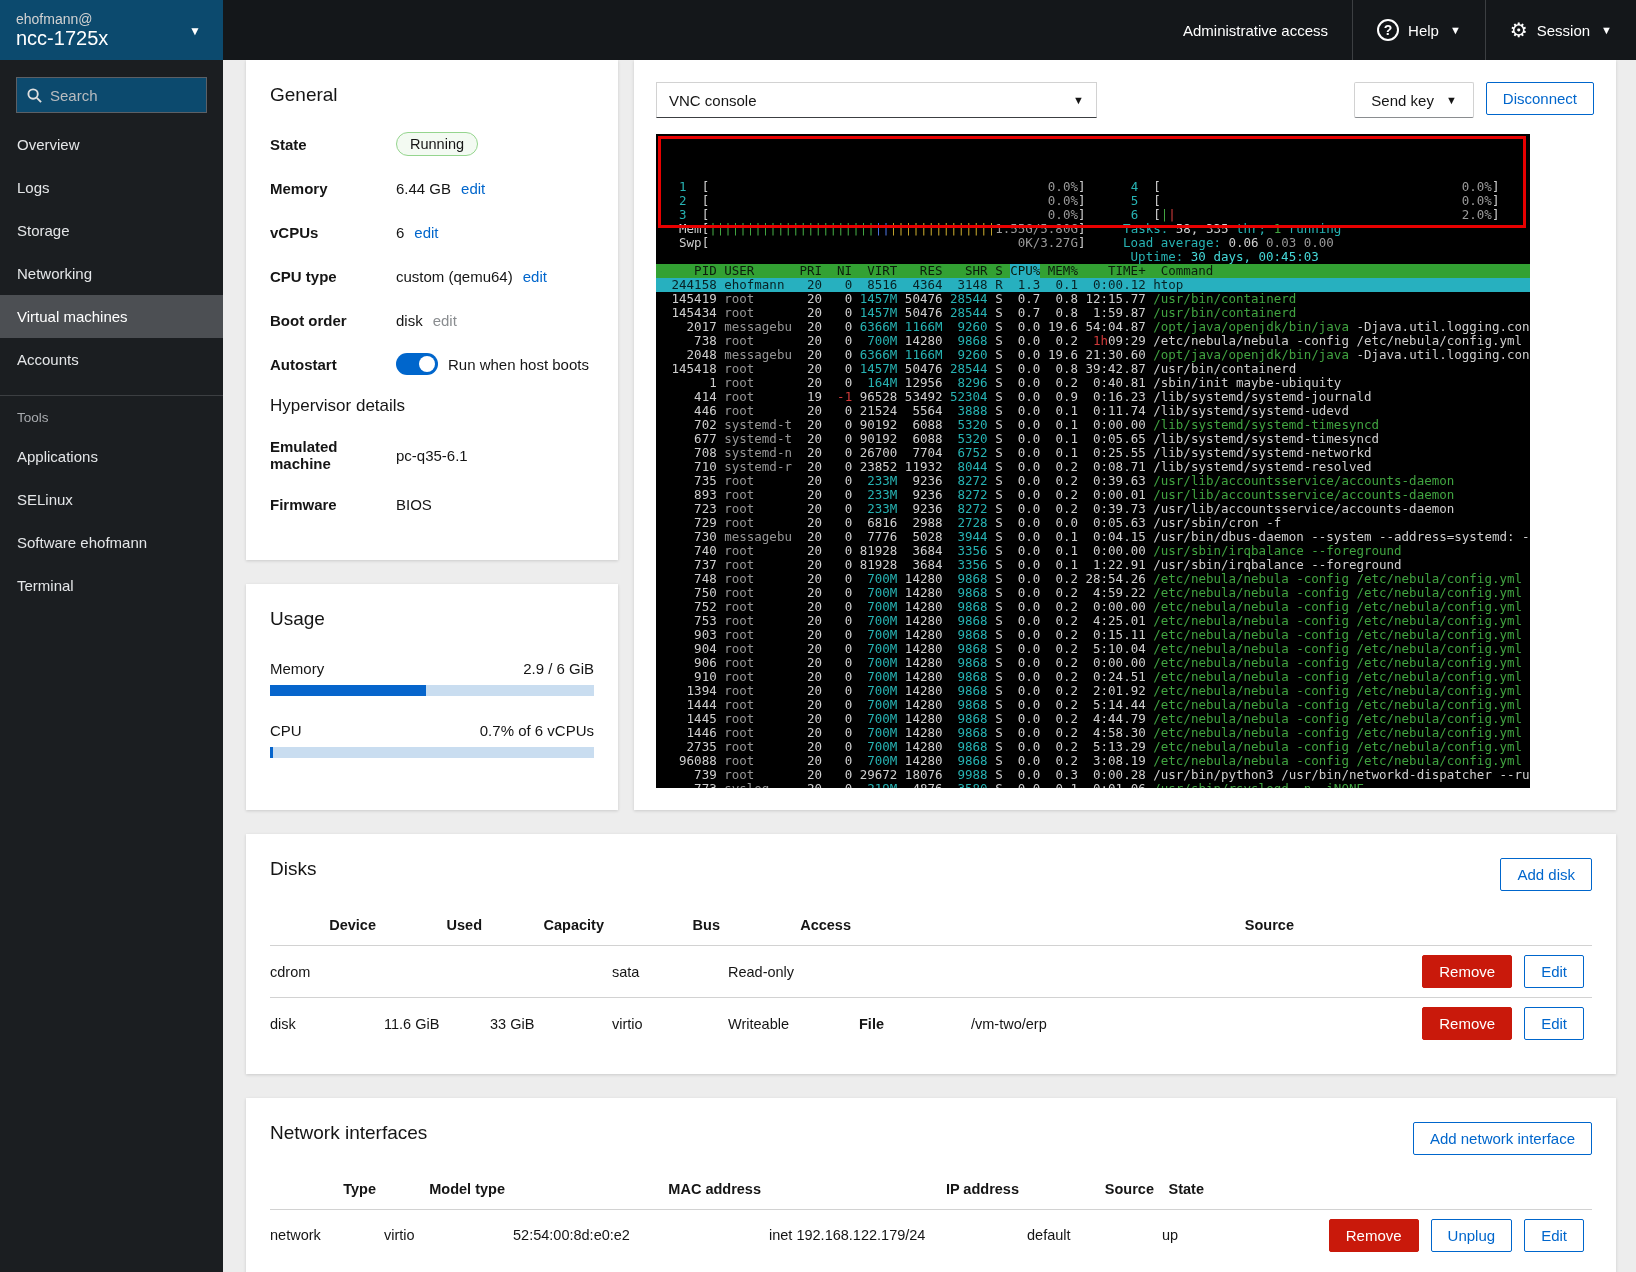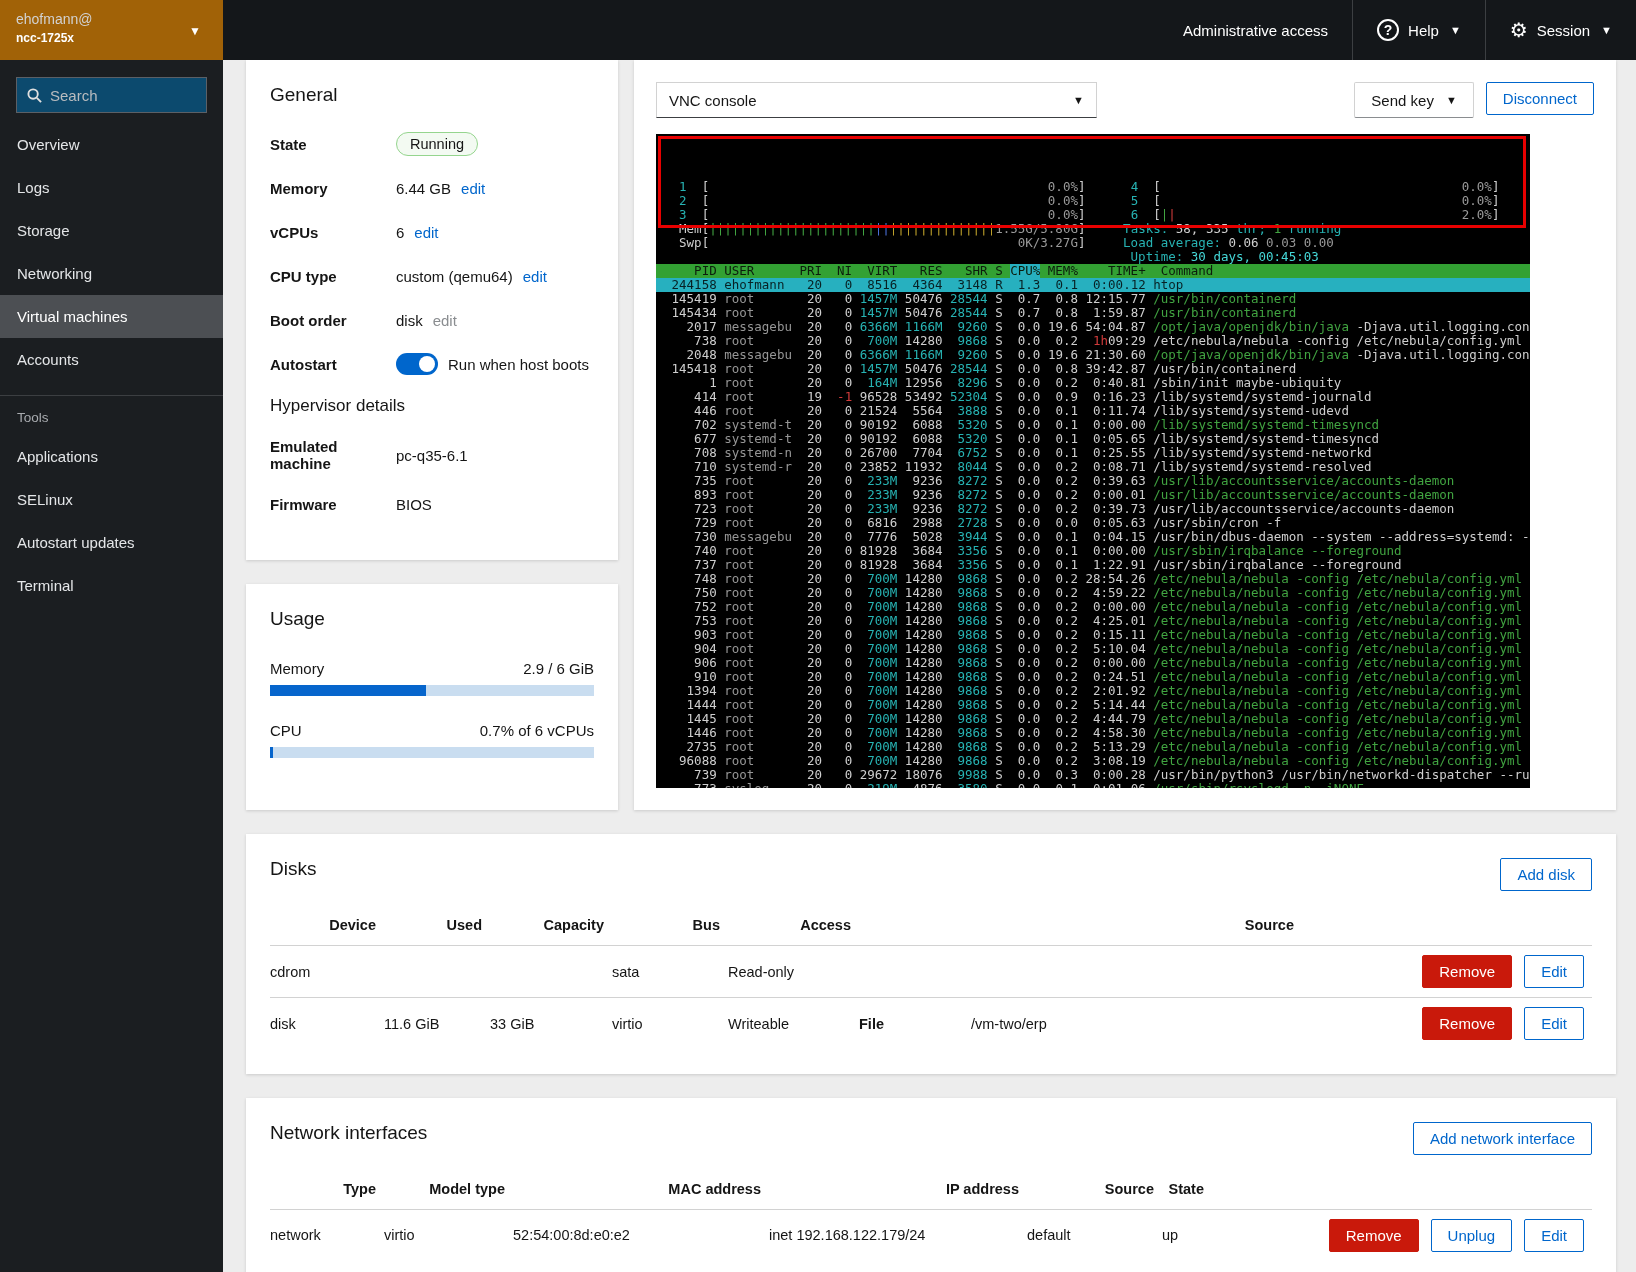--- a/index.html
+++ b/index.html
@@ -1,23 +1,23 @@
 <!DOCTYPE html>
 <html><head>
 <meta charset="utf-8">
 <style>
   * { box-sizing: border-box; margin: 0; padding: 0; }
   html,body { width:1636px; height:1272px; overflow:hidden; }
   body { font-family:"Liberation Sans", sans-serif; background:#ededed; position:relative; color:#151515; }
 
   
   .masthead { position:absolute; top:0; left:0; width:1636px; height:60px; background:#14171a; display:flex; z-index:20; }
-  .brand { width:223px; height:60px; background:#a16207; color:#fff; padding:10px 14px 8px 16px; position:relative; cursor:pointer; }
+  .brand { width:223px; height:60px; background:#0c4a6e; color:#fff; padding:10px 14px 8px 16px; position:relative; cursor:pointer; }
   .brand-user { font-size:14px; color:#d2d2d2; line-height:18px; }
-  .brand-host { font-size:12px; font-weight:bold; color:#fff; line-height:20px; }
+  .brand-host { font-size:20px; font-weight:normal; color:#fff; line-height:20px; }
   .brand-caret { position:absolute; right:22px; top:24px; color:#fff; font-size:12px; }
   .mast-right { flex:1; display:flex; justify-content:flex-end; align-items:stretch; color:#fff; font-size:15px; }
   .mast-item { display:flex; align-items:center; padding:0 24px; gap:9px; cursor:pointer; }
   .mast-item + .mast-item { border-left:1px solid #3c3f42; }
   .help-icon { width:22px; height:22px; border:2px solid #fff; border-radius:50%; display:flex; align-items:center; justify-content:center; font-size:14px; font-weight:bold; }
   .gear-icon { font-size:20px; line-height:20px; }
   .caret { font-size:11px; margin-left:2px; }
 
   
   .sidebar { position:absolute; top:60px; left:0; bottom:0; width:223px; background:#1b1e21; z-index:10; }
@@ -125,21 +125,21 @@
       <div class="nav-item">Overview</div>
       <div class="nav-item">Logs</div>
       <div class="nav-item">Storage</div>
       <div class="nav-item">Networking</div>
       <div class="nav-item selected">Virtual machines</div>
       <div class="nav-item">Accounts</div>
       <div class="nav-sep"></div>
       <div class="nav-section-title">Tools</div>
       <div class="nav-item">Applications</div>
       <div class="nav-item">SELinux</div>
-      <div class="nav-item">Autostart updates</div>
+      <div class="nav-item">Software ehofmann</div>
       <div class="nav-item">Terminal</div>
     </nav>
 </div>
 
 <div class="main">
   <div class="grid">
     <div class="leftcol">
 
       <div class="card card-general">
         <div class="card-title">General</div>

